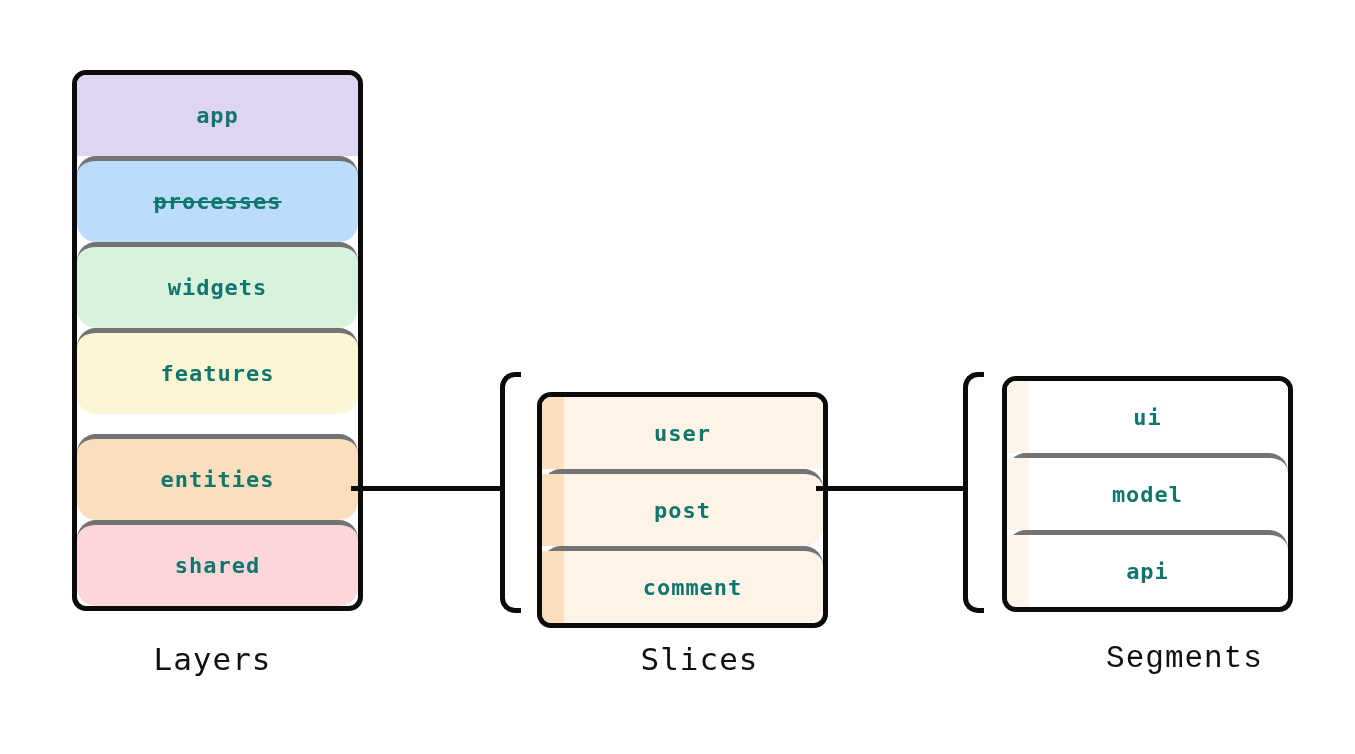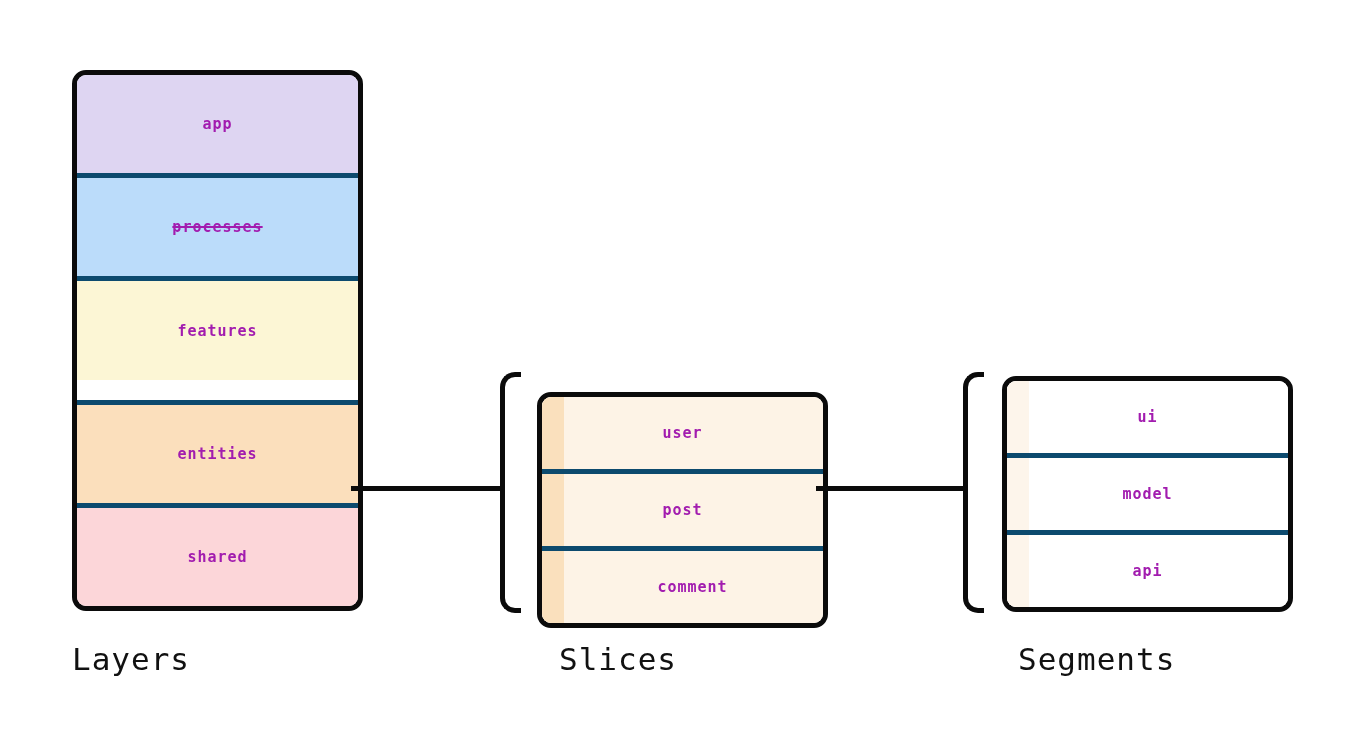--- a/index.html
+++ b/index.html
@@ -20,27 +20,27 @@
     flex-direction: column;
     background: #ffffff;
   }
   .stack .row {
     flex: 1;
     position: relative;
     display: flex;
     align-items: center;
     justify-content: center;
   }
-  .stack .row + .row { border-top: 5px solid #0c4a6e; }
+  .stack .row + .row { border-top: 5px solid #737373; border-radius: 19px; }
   .row-label {
     position: relative;
     z-index: 2;
-    font-size: 15px;
+    font-size: 22px;
     font-weight: 700;
-    color: #a21caf;
+    color: #0f766e;
     letter-spacing: 1px;
   }
   .row-label.strike { text-decoration: line-through; text-decoration-thickness: 2px; }
   .stripe {
     position: absolute;
     left: 0; top: 0; bottom: 0;
     width: 22px;
     z-index: 1;
   }
   .stack-layers   { left: 72px;  top: 70px;  width: 281px; height: 531px; }
@@ -62,40 +62,44 @@
     height: 5px;
     background: #0b0b0b;
     top: 486px;
   }
   .connector-1 { left: 351px; width: 151px; }
   .connector-2 { left: 816px; width: 149px; }
   .group-label {
     position: absolute;
     top: 641px;
     width: 281px;
+    text-align: center;
     font-size: 31px;
     font-weight: 400;
     color: #111111;
     letter-spacing: 1px;
   }
   .group-label-layers   { left: 72px; }
   .group-label-slices   { left: 559px; }
-  .group-label-segments { left: 1018px; }
+  .group-label-segments { left: 1044px; font-family: Liberation Mono, monospace; }
 </style>
 </head>
 <body>
 
 <div class="canvas">
 
   <div class="stack stack-layers">
     <div class="row" style="background-color: rgb(222, 213, 242);">
       <span class="row-label">app</span>
     </div>
     <div class="row" style="background-color: rgb(187, 220, 250);">
       <span class="row-label strike">processes</span>
+    </div>
+    <div class="row" style="background-color: rgb(217, 242, 220);">
+      <span class="row-label">widgets</span>
     </div>
     <div class="row" style="background-color: rgb(252, 246, 213);">
       <span class="row-label">features</span>
     </div>
     <div class="row" style="background-color: rgb(251, 223, 188); margin-top: 20px;">
       <span class="row-label">entities</span>
     </div>
     <div class="row" style="background-color: rgb(252, 214, 217);">
       <span class="row-label">shared</span>
     </div>

